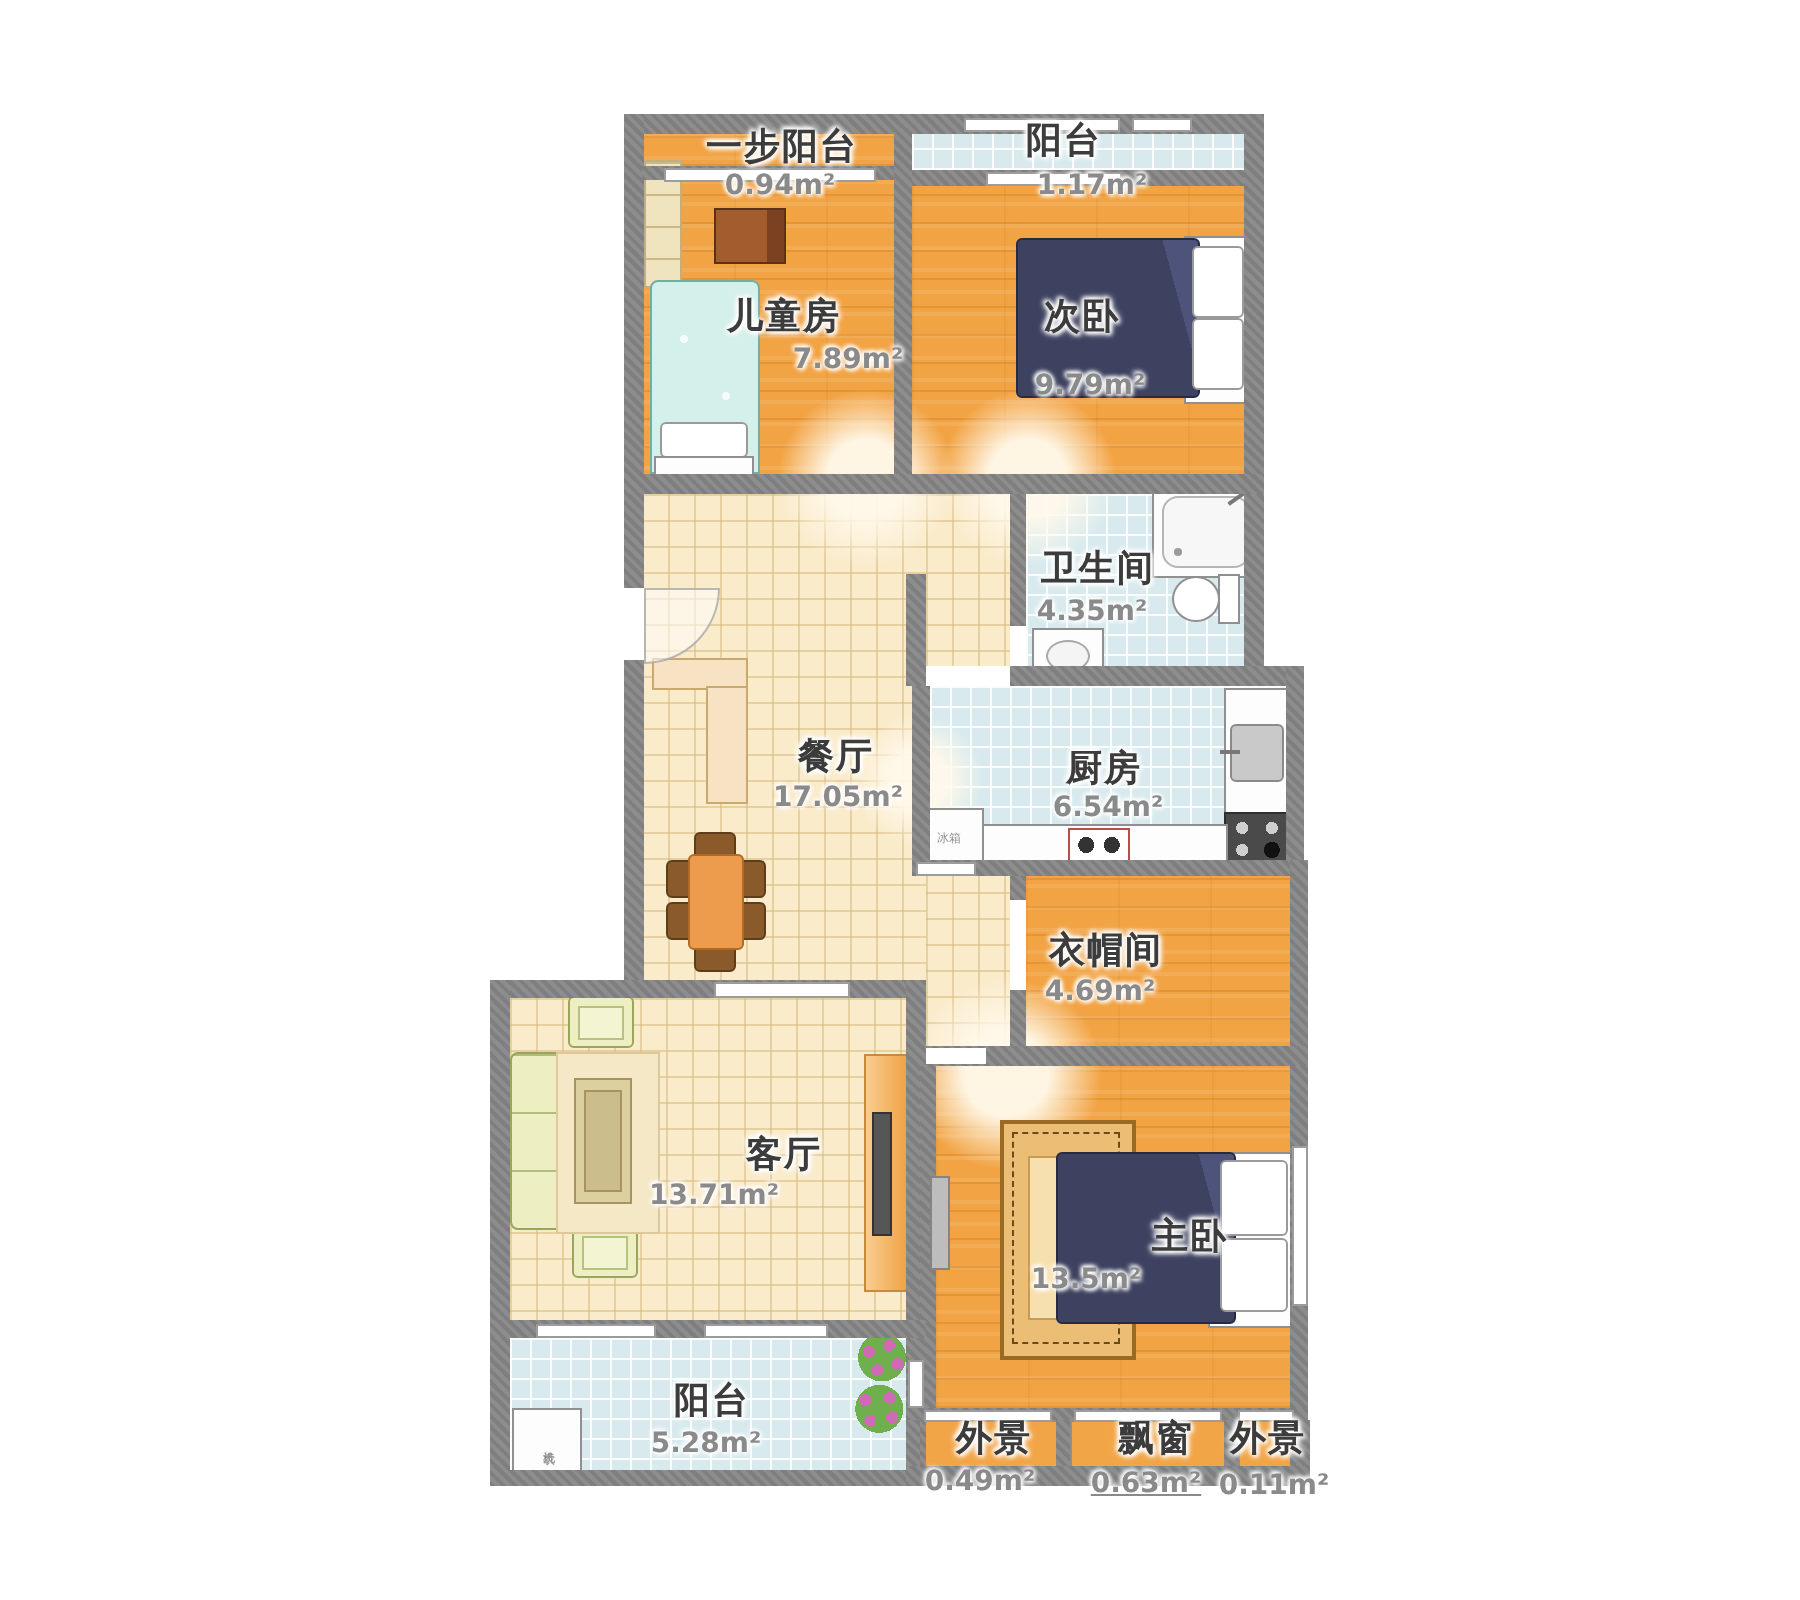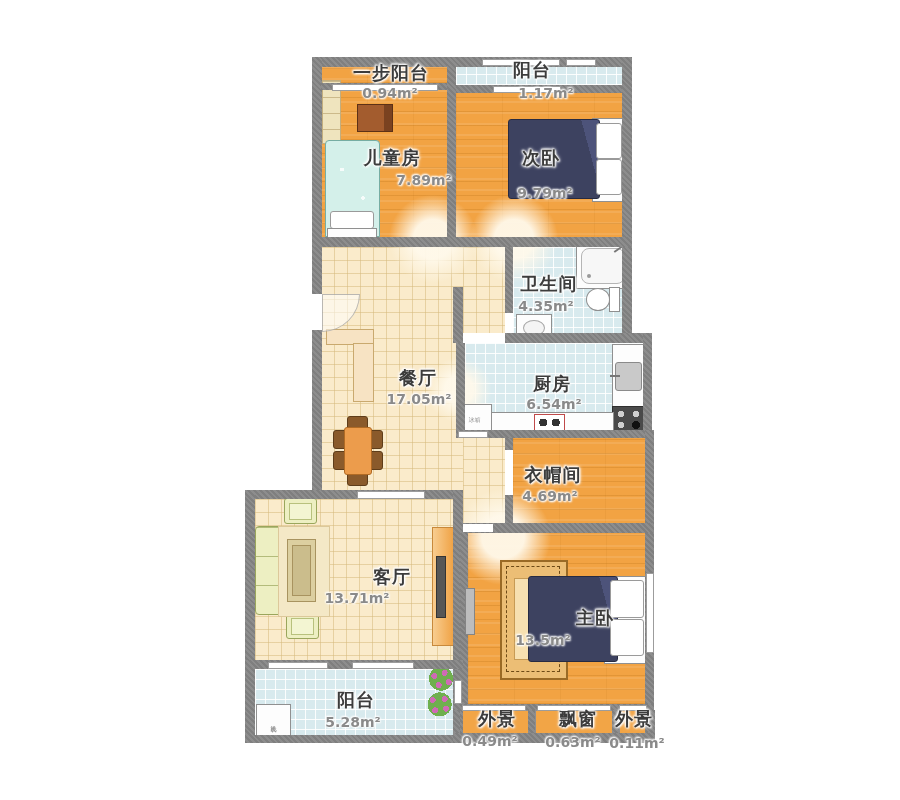--- a/index.html
+++ b/index.html
@@ -239,18 +239,18 @@
   <div class="abs room-name" style="left:549px;top:618px;margin-left:46px;">主卧</div>
   <div class="abs room-area" style="left:543px;top:640px;">13.5m²</div>
 
   <div class="abs room-name" style="left:356px;top:700px;">阳台</div>
   <div class="abs room-area" style="left:353px;top:722px;">5.28m²</div>
 
   <div class="abs room-name" style="left:497px;top:719px;">外景</div>
   <div class="abs room-area" style="left:490px;top:741px;">0.49m²</div>
 
   <div class="abs room-name" style="left:578px;top:719px;">飘窗</div>
-  <div class="abs room-area" style="left:573px;top:742px;">0.63m²</div>
+  <div class="abs room-area" style="left:573px;top:742px;text-decoration:underline;">0.63m²</div>
 
   <div class="abs room-name" style="left:634px;top:719px;">外景</div>
   <div class="abs room-area" style="left:637px;top:743px;">0.11m²</div>
 
 </div>
 
 </body></html>

